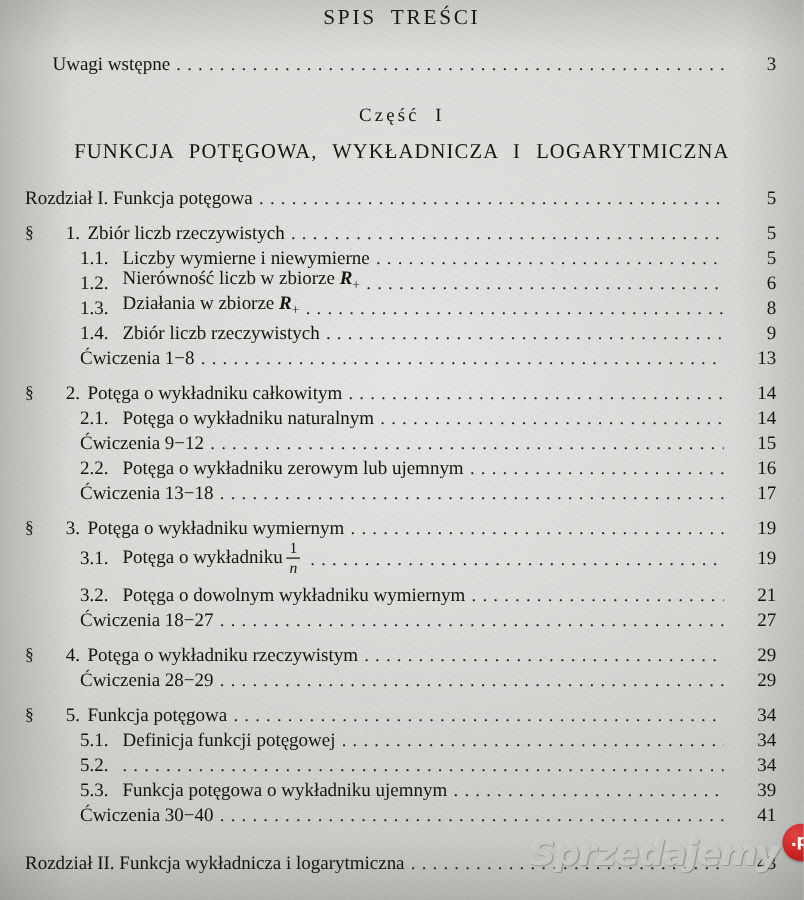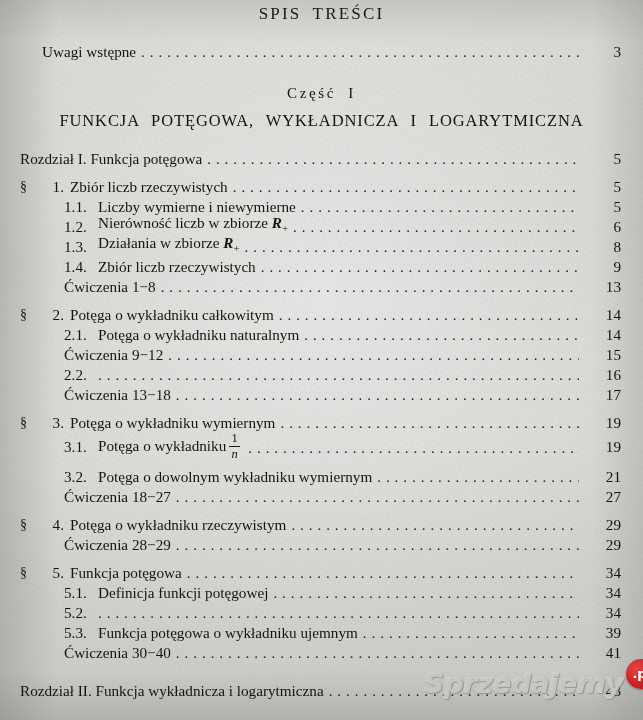--- a/index.html
+++ b/index.html
@@ -294,20 +294,21 @@
       </div>
       <div class="row tight">
         <span class="indent-2"></span>
         <span class="label">Ćwiczenia 9−12</span>
         <span class="leader"></span>
         <span class="page-no">15</span>
       </div>
       <div class="row tight">
         <span class="indent-2"></span>
         <span class="item-num">2.2.</span>
+        <span class="label">Potęga o wykładniku zerowym lub ujemnym</span>
         <span class="leader"></span>
         <span class="page-no">16</span>
       </div>
       <div class="row tight">
         <span class="indent-2"></span>
         <span class="label">Ćwiczenia 13−18</span>
         <span class="leader"></span>
         <span class="page-no">17</span>
       </div>
 

